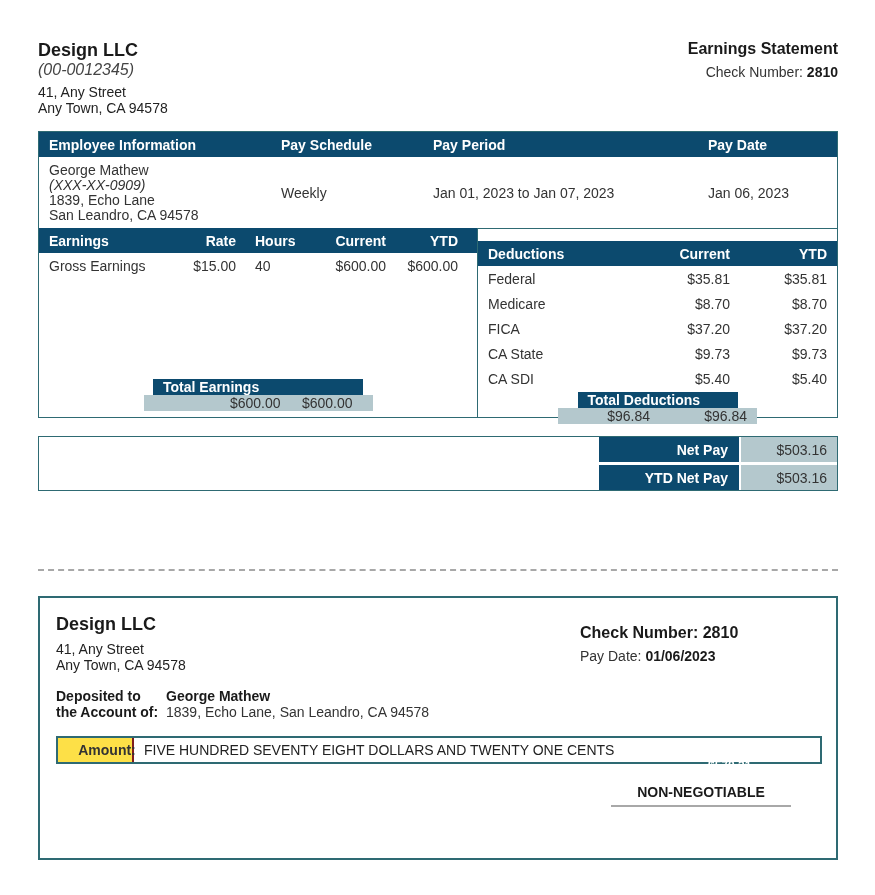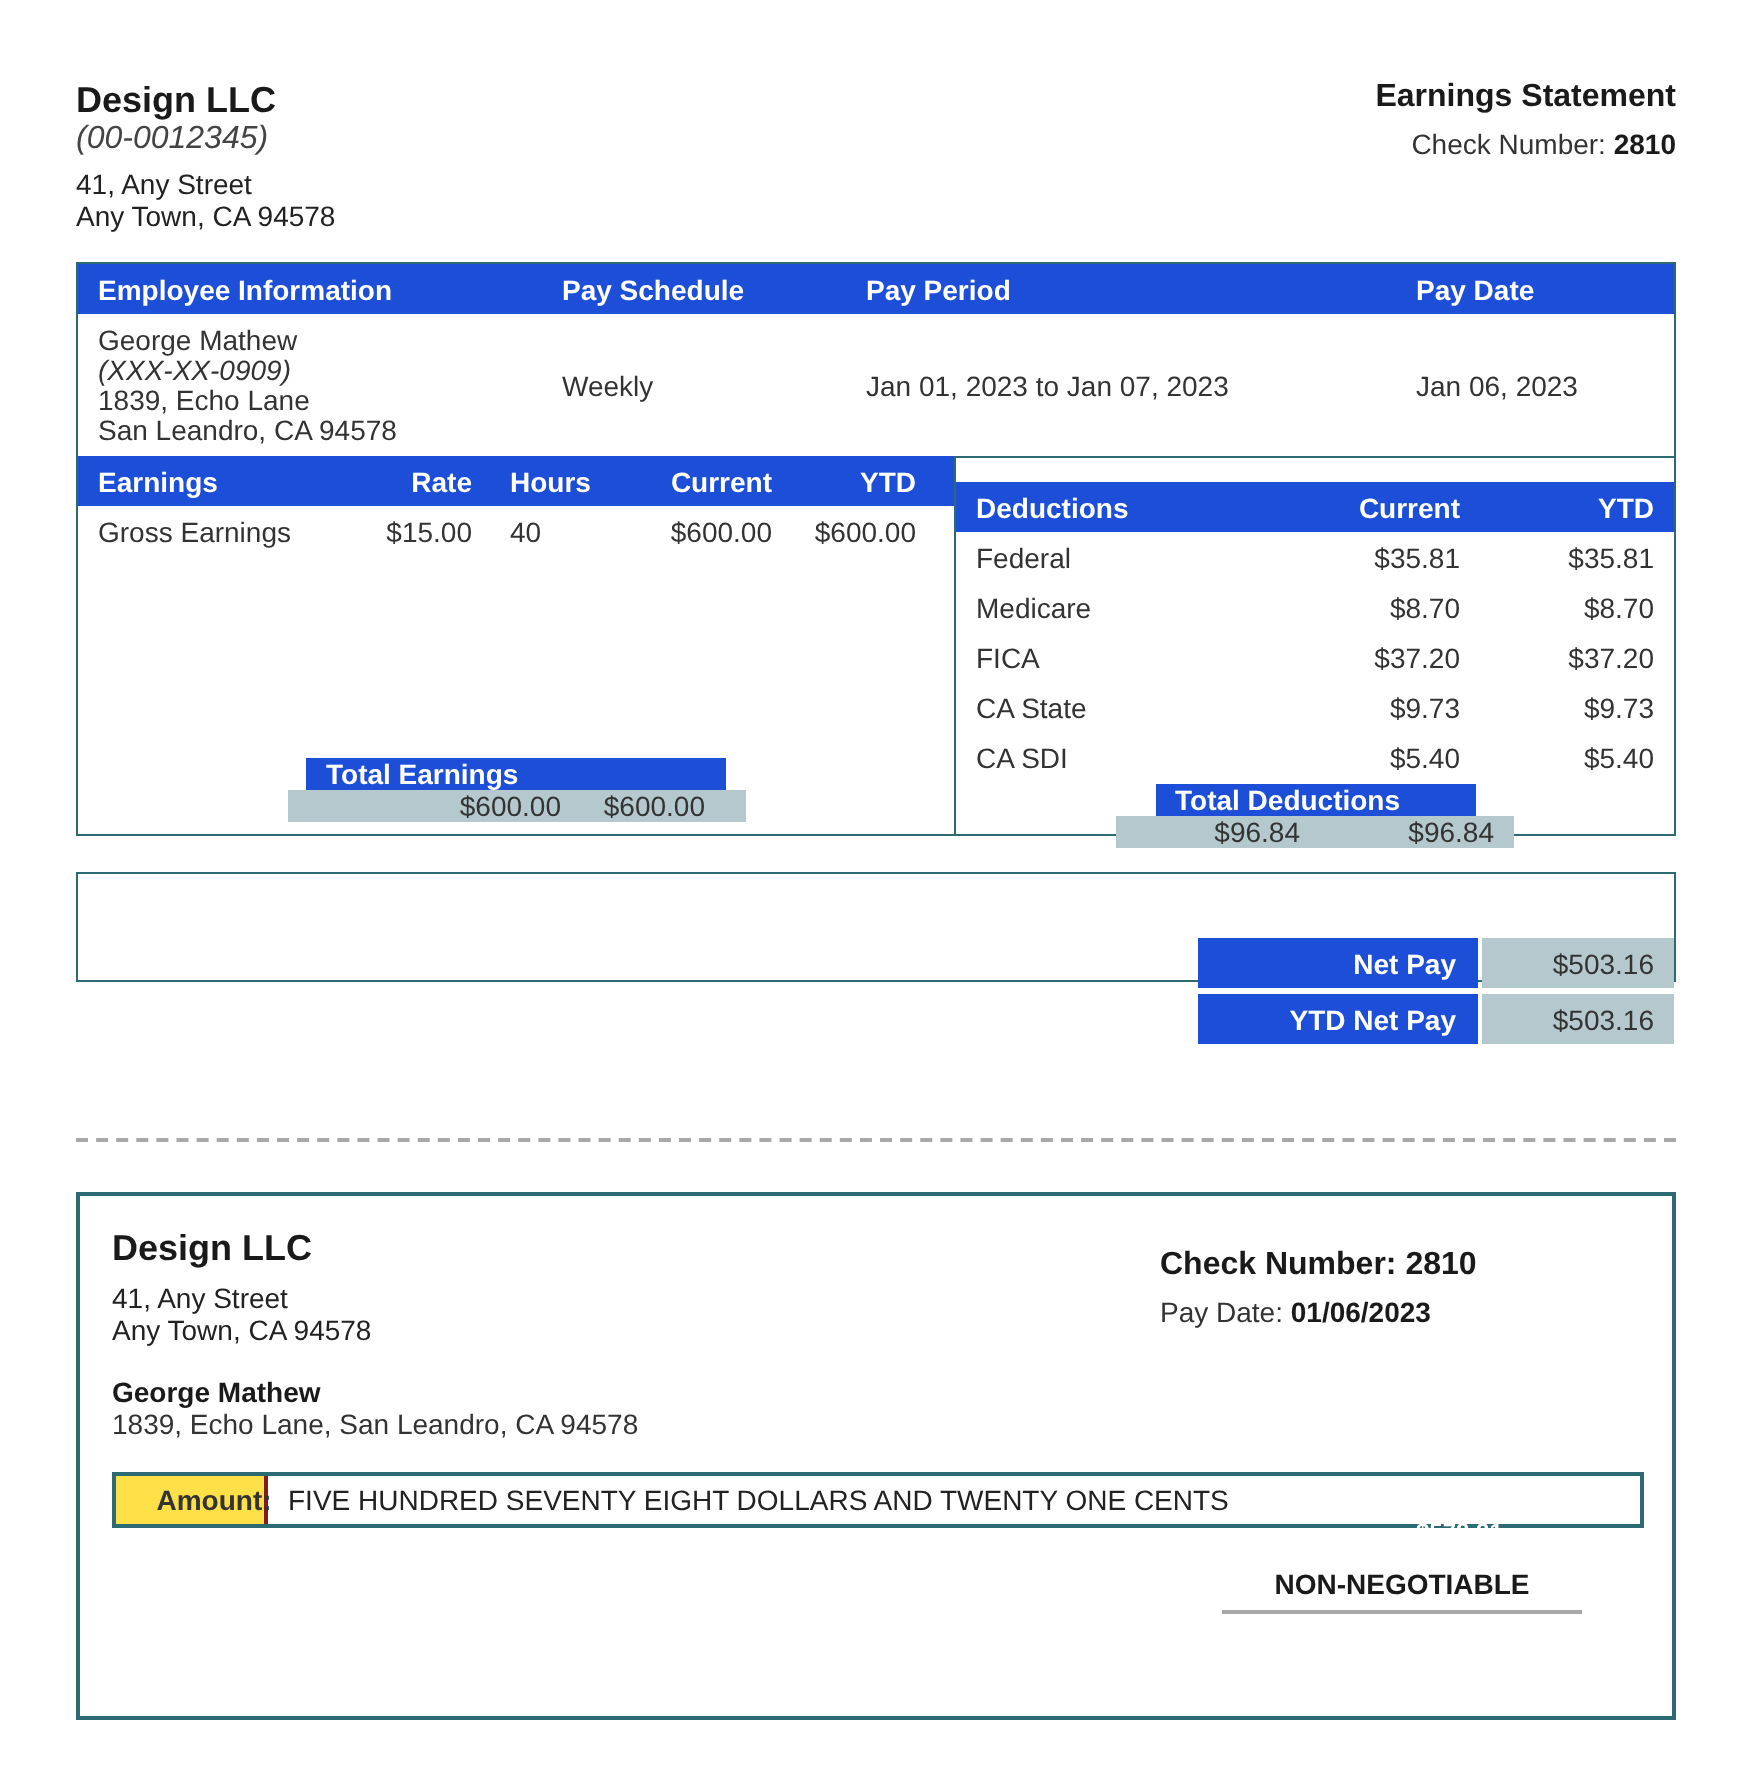--- a/index.html
+++ b/index.html
@@ -1,19 +1,19 @@
 <!DOCTYPE html>
 <html><head>
 <meta charset="utf-8">
 <style>
   * { box-sizing: border-box; margin: 0; padding: 0; }
   html, body { width: 875px; height: 895px; background: #ffffff; }
   body { font-family: "Liberation Sans", sans-serif; color: #222222; font-size: 14px; position: relative; }
 
-  .teal { background: #1d4ed8; color: #ffffff; }
+  .teal { background: #0c4a6e; color: #ffffff; }
   .grey { background: #b4c8cd; }
 
   
   .header { position: absolute; left: 38px; top: 40px; width: 800px; }
   .co-name { font-size: 18px; font-weight: bold; color: #1a1a1a; line-height: 20px; }
   .co-id { font-size: 16px; font-style: italic; color: #444; line-height: 20px; margin-top: 0px; }
   .co-addr { font-size: 14px; line-height: 16px; margin-top: 4px; color: #222; }
   .hdr-right { position: absolute; right: 0; top: 0; text-align: right; }
   .stmt-title { font-size: 16px; font-weight: bold; line-height: 18px; color: #1a1a1a; }
   .check-num { font-size: 14px; margin-top: 6px; color: #333; }
@@ -45,21 +45,21 @@
   .ded-body { height: 126px; }
   .d-name { width: 160px; padding-left: 10px; }
   .d-cur { width: 92px; text-align: right; }
   .d-ytd { width: 107px; text-align: right; padding-right: 10px; }
   .tot { height: 25px; display: flex; align-items: center; font-size: 14px; flex-direction: column; }
   .tot .lbl { font-weight: bold; height: 25px; display: flex; align-items: center; }
   .tot .vals { height: 25px; display: flex; align-items: center; color: #333; }
 
   
   .net { position: absolute; left: 38px; top: 436px; width: 800px; height: 55px; border: 1px solid #2e6a73; }
-  .net-row { position: absolute; right: 0; display: flex; height: 25px; margin-top: 32px; }
+  .net-row { position: absolute; right: 0; display: flex; height: 25px; }
   .net-lbl { width: 140px; height: 25px; display: flex; align-items: center; justify-content: flex-end; padding-right: 11px; font-weight: bold; }
   .net-val { width: 96px; height: 25px; display: flex; align-items: center; justify-content: flex-end; padding-right: 10px; margin-left: 2px; color: #333; }
 
   
   .dash { position: absolute; left: 38px; top: 569px; width: 800px; border-top: 2px dashed #a8a8a8; }
 
   
   .stub { position: absolute; left: 38px; top: 596px; width: 800px; height: 264px; border: 2px solid #2e6a73; }
   .s-co { position: absolute; left: 16px; top: 16px; font-size: 18px; font-weight: bold; color: #1a1a1a; }
   .s-addr { position: absolute; left: 16px; top: 43px; font-size: 14px; line-height: 16px; color: #222; }
@@ -209,20 +209,24 @@
     <div>Any Town, CA 94578</div>
   </div>
   <div class="s-right">
     <div class="s-chk">Check Number: 2810</div>
     <div class="s-date">
       <span>Pay Date:</span>
       <b>01/06/2023</b>
     </div>
   </div>
   <div class="dep">
+    <div class="dep-lbl">
+      <div>Deposited to</div>
+      <div>the Account of:</div>
+    </div>
     <div class="dep-val">
       <div><b>George Mathew</b></div>
       <div>1839, Echo Lane, San Leandro, CA 94578</div>
     </div>
   </div>
   <div class="amt">
     <div class="amt-lbl">Amount:</div>
     <div class="amt-words">FIVE HUNDRED SEVENTY EIGHT DOLLARS AND TWENTY ONE CENTS</div>
     <div class="amt-num">$578.21</div>
   </div>

